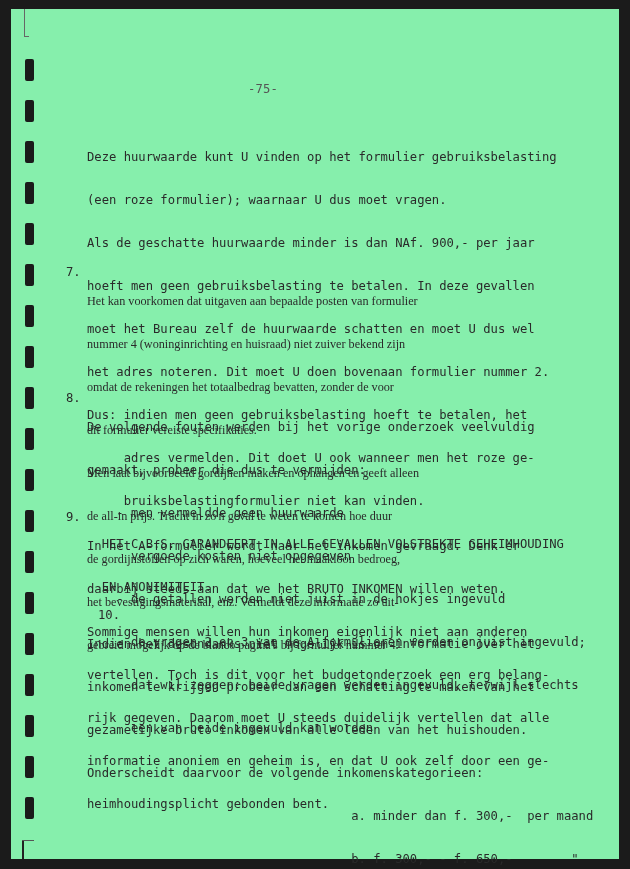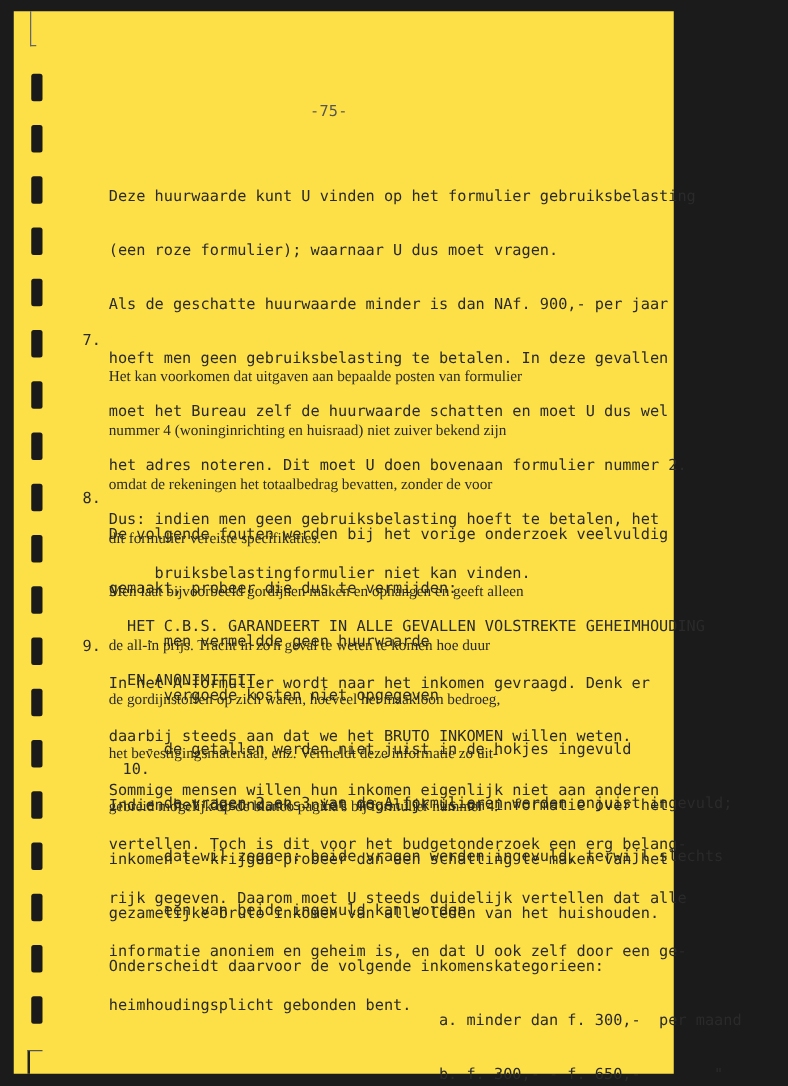--- a/index.html
+++ b/index.html
@@ -1,22 +1,22 @@
 <!DOCTYPE html>
 <html><head>
 <meta charset="utf-8">
 <style>
   html, body { margin:0; padding:0; }
   body {
     width:630px; height:869px; background:#1b1b1b; position:relative; overflow:hidden;
     font-family:"DejaVu Sans Mono", "Liberation Mono", monospace;
   }
   .page {
-    position:absolute; left:11px; top:9px; width:528px; height:850px;
-    background:#fde047;
+    position:absolute; left:11px; top:9px; width:608px; height:850px;
+    background:#86efac;
   }
   .hole {
     position:absolute; left:14px; width:9px; height:22px;
     background:#1a1a1a; border-radius:2px;
   }
   .tickmark {
     position:absolute; left:10px; top:810px; width:2px; height:40px; background:#222;
   }
   .tickmark-top {
     position:absolute; left:10px; top:810px; width:12px; height:1px; background:#555;
@@ -67,20 +67,21 @@
   <div class="pageno">-75-</div>
 
   <div class="text blk1">
     <span class="line">Deze huurwaarde kunt U vinden op het formulier gebruiksbelasting</span>
     <span class="line">(een roze formulier); waarnaar U dus moet vragen.</span>
     <span class="line">Als de geschatte huurwaarde minder is dan NAf. 900,- per jaar</span>
     <span class="line">hoeft men geen gebruiksbelasting te betalen. In deze gevallen</span>
     <span class="line">moet het Bureau zelf de huurwaarde schatten en moet U dus wel</span>
     <span class="line">het adres noteren. Dit moet U doen bovenaan formulier nummer 2.</span>
     <span class="line">Dus: indien men geen gebruiksbelasting hoeft te betalen, het</span>
+    <span class="line">     adres vermelden. Dit doet U ook wanneer men het roze ge-</span>
     <span class="line">     bruiksbelastingformulier niet kan vinden.</span>
     <span class="line">  HET C.B.S. GARANDEERT IN ALLE GEVALLEN VOLSTREKTE GEHEIMHOUDING</span>
     <span class="line">  EN ANONIMITEIT.</span>
   </div>
 
   <div class="num" style="left:55px;top:256px;">7.</div>
   <div class="text" style="left:76px;top:256px;font-family:Liberation Serif, serif;">
     <span class="line">Het kan voorkomen dat uitgaven aan bepaalde posten van formulier</span>
     <span class="line">nummer 4 (woninginrichting en huisraad) niet zuiver bekend zijn</span>
     <span class="line">omdat de rekeningen het totaalbedrag bevatten, zonder de voor</span>

